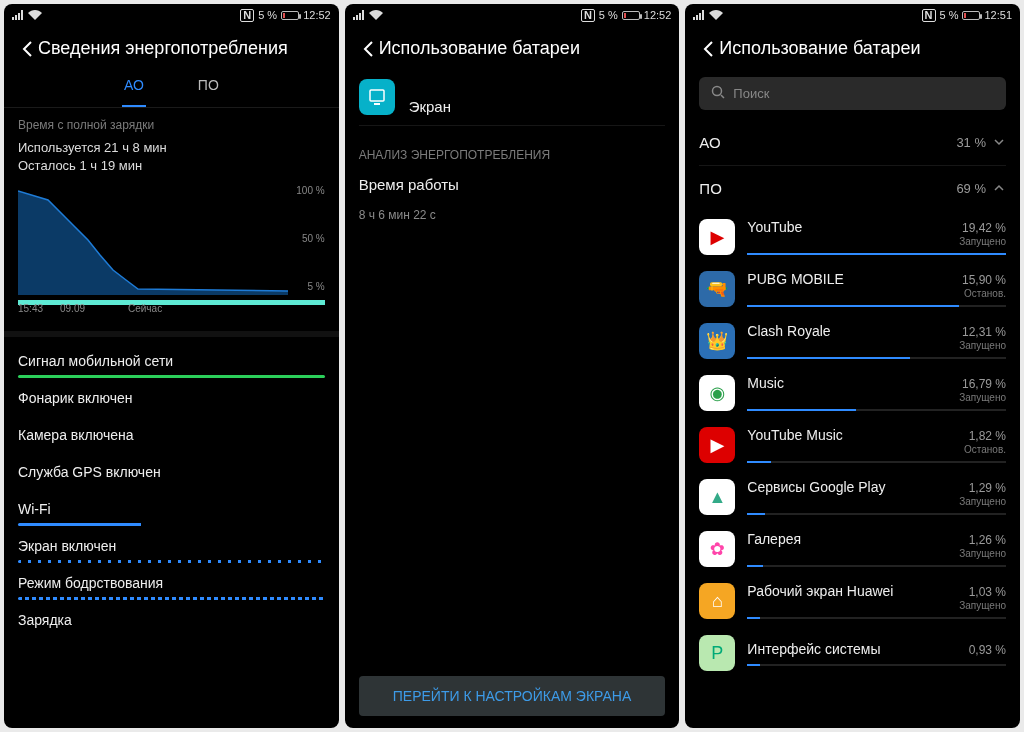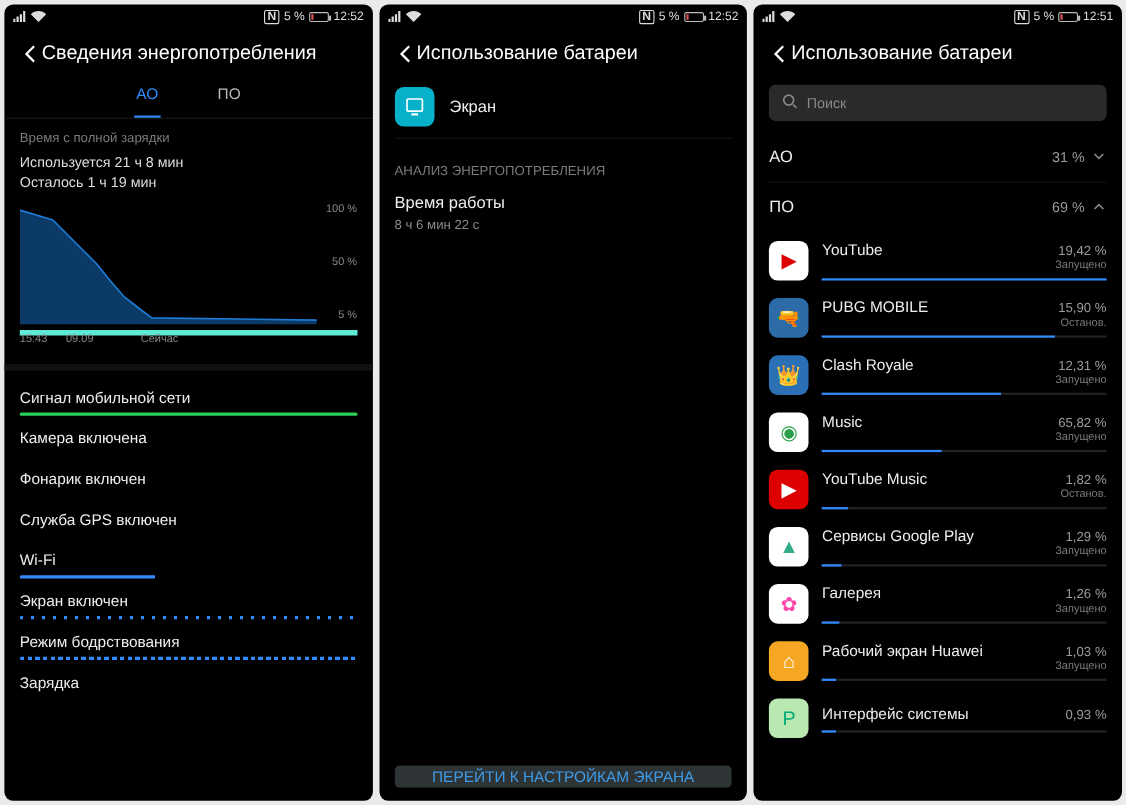--- a/index.html
+++ b/index.html
@@ -59,33 +59,33 @@
   .chart {
     position:relative; height:120px; margin-top:12px; border-bottom:5px solid #5eead4;
   }
   .chart .y-lbl { position:absolute; right:0; font-size:10px; color:#888; }
   .chart .x-lbl { position:absolute; bottom:-14px; font-size:10px; color:#888;}
   .chart svg { position:absolute; left:0; top:0; }
   .divider-thick { height:6px; background:#111; margin:22px 0 4px 0;}
   .usage-row { padding:12px 14px 0 14px; }
   .usage-title { color:#eee; font-size:14px; }
   .usage-bar { height:3px; margin-top:6px; border-radius:2px; }
-  .app-row { display:flex; align-items:center; padding:6px 14px 10px 14px; gap:14px; }
+  .app-row { display:flex; align-items:flex-end; padding:6px 14px 10px 14px; gap:14px; }
   .app-row .icon-box { width:36px; height:36px; border-radius:8px; background:#06b1c9; display:flex; align-items:center; justify-content:center; flex-shrink:0;}
   .app-row .name { font-size:15px; color:#eee; }
   .sec-header { padding:18px 14px 6px 14px; color:#7b7b7b; font-size:12px; }
   .kv { padding:8px 14px 2px 14px; }
   .kv .k { color:#eee; font-size:15px; }
-  .kv .v { color:#8a8a8a; font-size:12px; margin-top:4px;}
+  .kv .v { color:#8a8a8a; font-size:12px; margin-top:15px;}
   .bottom-btn {
     margin:6px 14px 12px 14px;
     background:#2e3436;
     color:#3d9be8;
     text-align:center;
-    padding:2px 0;
+    padding:12px 0;
     font-size:14px;
     border-radius:4px;
     margin-top:auto;
   }
   .search-box {
     margin:4px 14px 10px 14px;
     background:#2a2a2a;
     border-radius:6px;
     padding:8px 12px;
     display:flex; align-items:center; gap:8px;
@@ -173,25 +173,25 @@
     </div>
   </div>
 
   <div class="divider-thick"></div>
 
   <div class="usage-row">
     <div class="usage-title">Сигнал мобильной сети</div>
     <div class="usage-bar" style="background:linear-gradient(90deg,#2bcf5a 0%,#2bcf5a 100%)"></div>
   </div>
   <div class="usage-row">
+    <div class="usage-title">Фонарик включен</div>
+    <div class="usage-bar"></div>
+  </div>
+  <div class="usage-row">
     <div class="usage-title">Камера включена</div>
-    <div class="usage-bar"></div>
-  </div>
-  <div class="usage-row">
-    <div class="usage-title">Фонарик включен</div>
     <div class="usage-bar"></div>
   </div>
   <div class="usage-row">
     <div class="usage-title">Служба GPS включен</div>
     <div class="usage-bar"></div>
   </div>
   <div class="usage-row">
     <div class="usage-title">Wi-Fi</div>
     <div class="usage-bar" style="background:linear-gradient(90deg,#2f8bff 0%,#2f8bff 40%,transparent 40%)"></div>
   </div>
@@ -359,21 +359,21 @@
           <div class="pbar">
             <div class="fill" style="width:63%"></div>
           </div>
         </div>
       </div>
       <div class="app-item">
         <div class="aicon" style="background:#fff;color:#2aa04a">◉</div>
         <div class="body">
           <div class="top">
             <span class="aname">Music</span>
-            <span style="text-align:right"><span class="pct">65,82 %</span><div class="sub">Запущено</div></span>
+            <span style="text-align:right"><span class="pct">16,79 %</span><div class="sub">Запущено</div></span>
           </div>
           <div class="pbar">
             <div class="fill" style="width:42%"></div>
           </div>
         </div>
       </div>
       <div class="app-item">
         <div class="aicon" style="background:#d00;color:#fff">▶</div>
         <div class="body">
           <div class="top">

